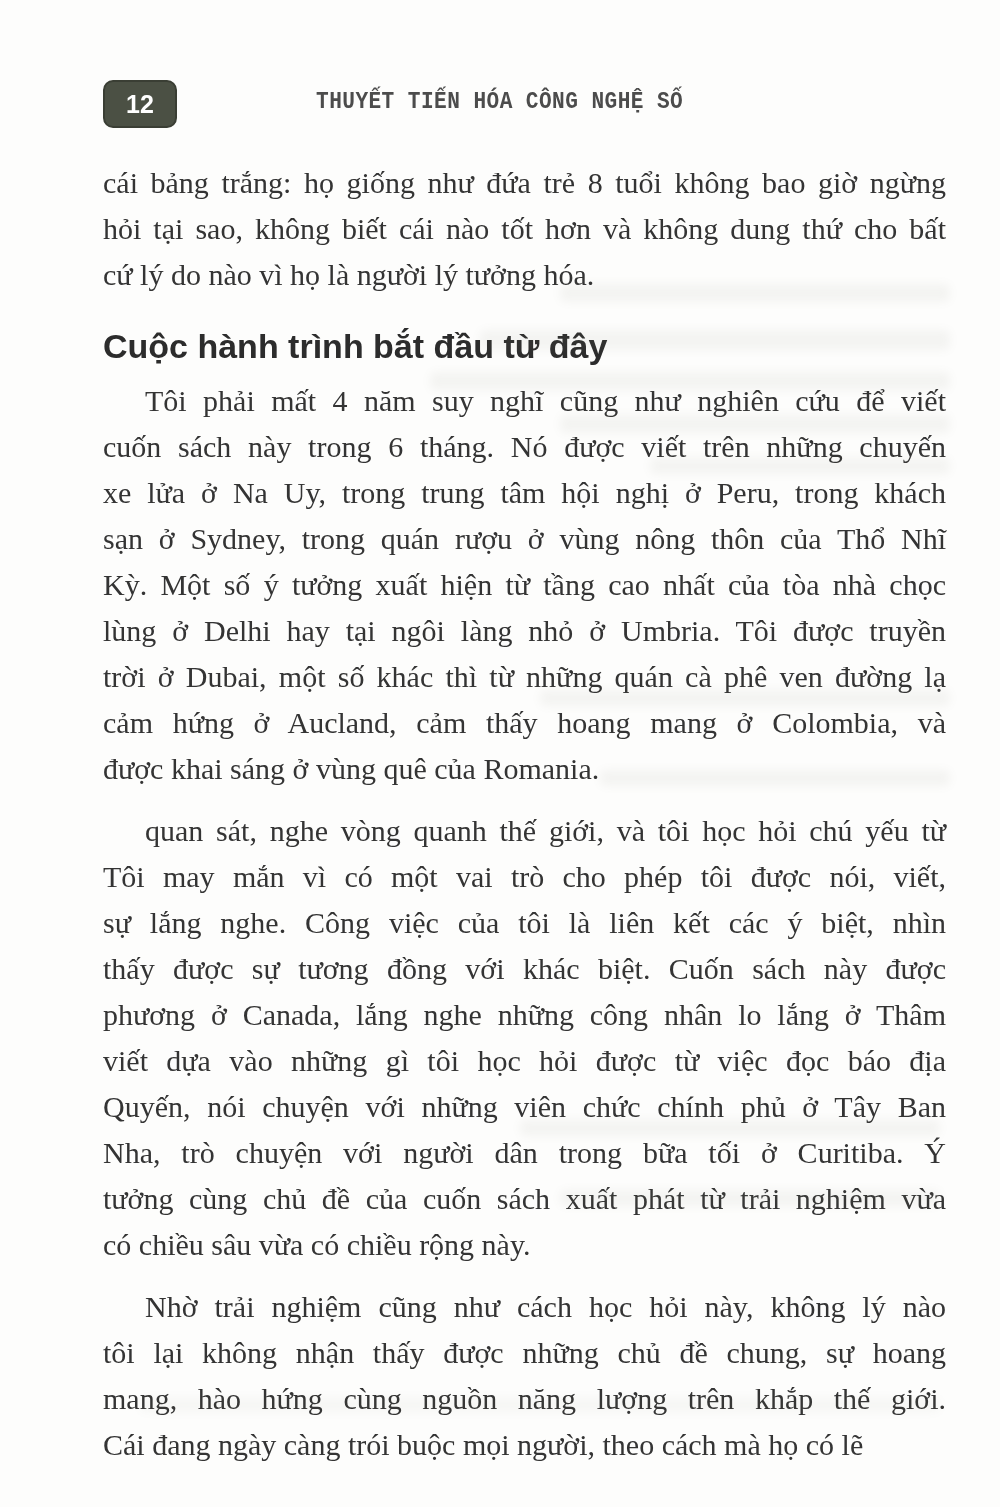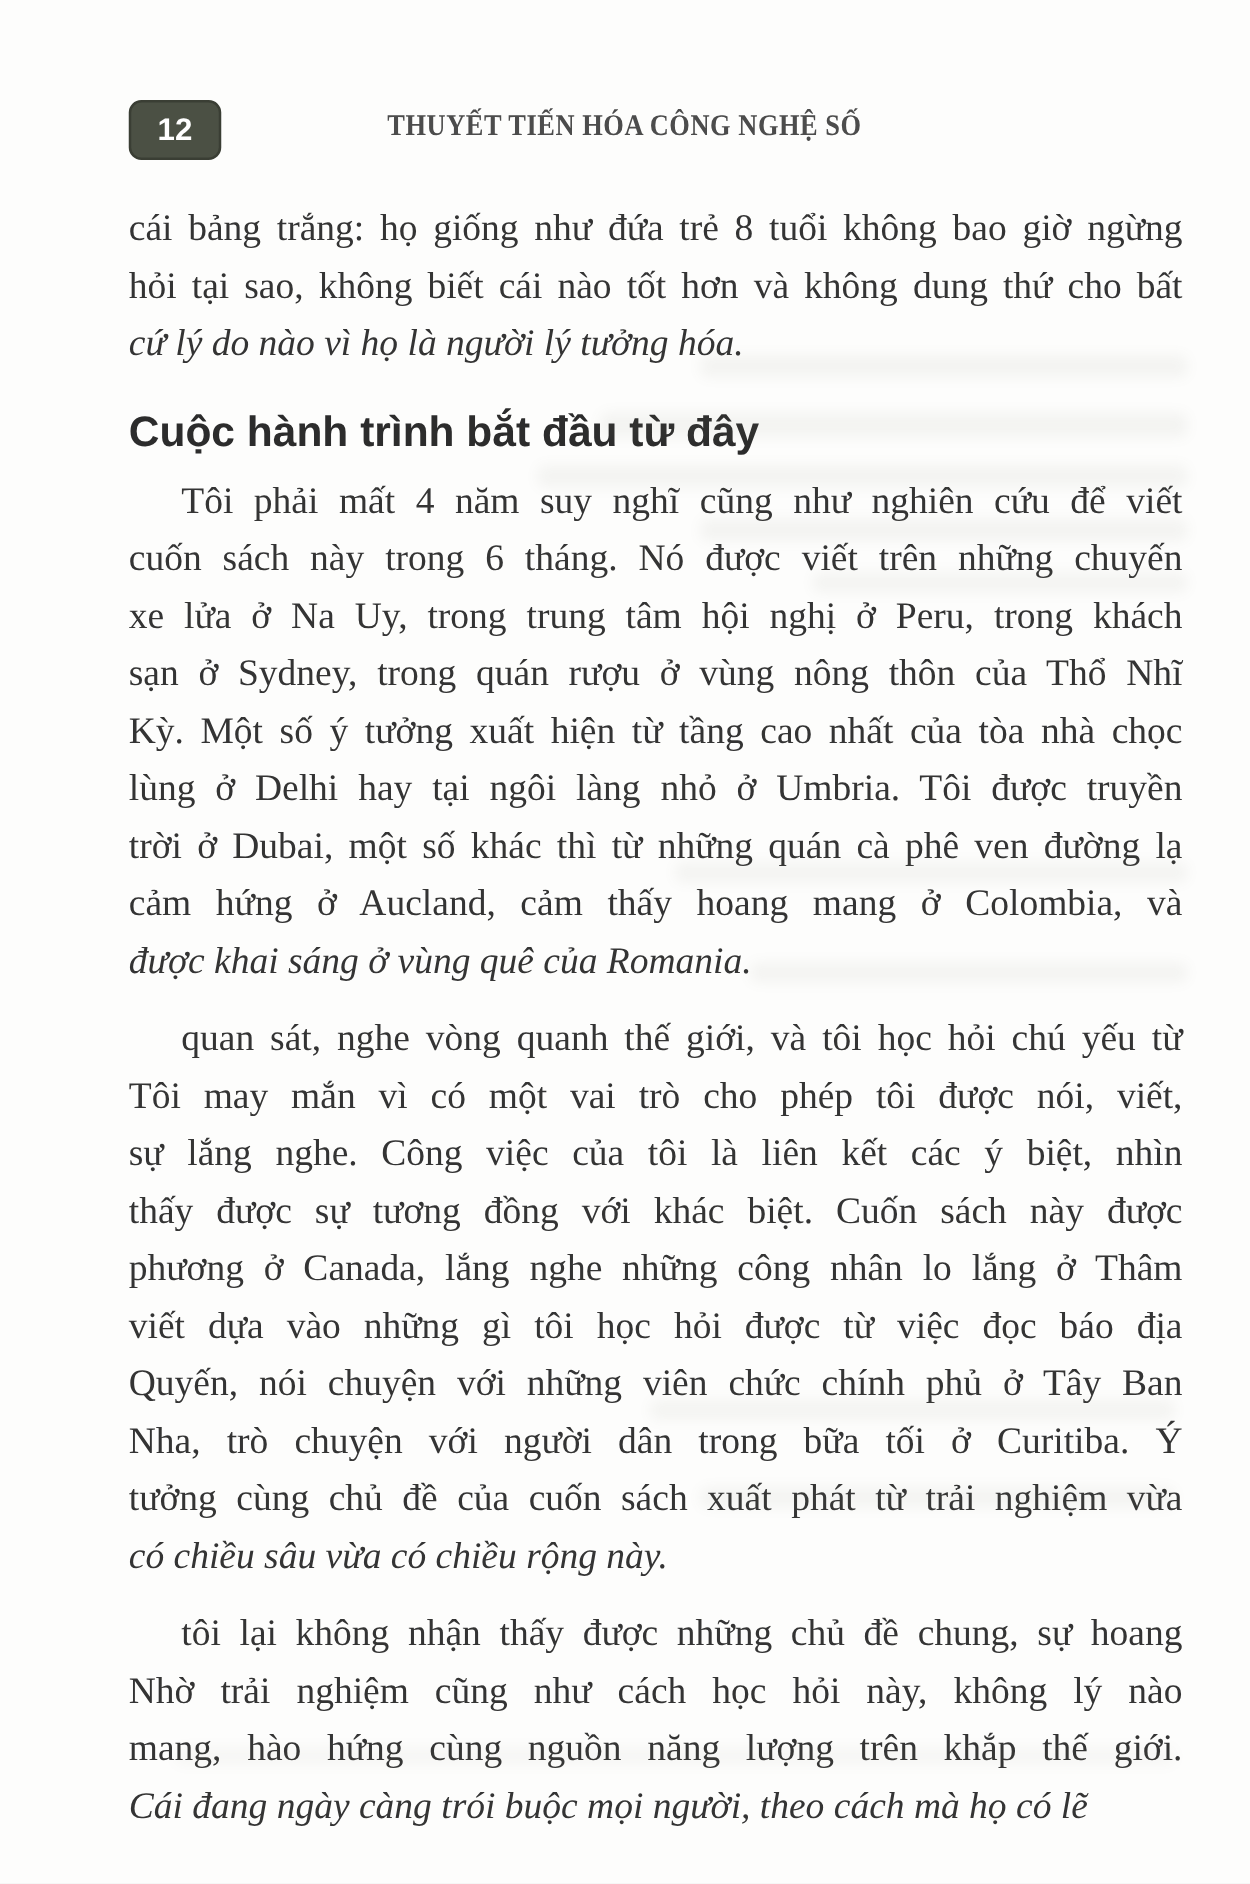--- a/index.html
+++ b/index.html
@@ -28,21 +28,21 @@
     display: flex; align-items: center; justify-content: center;
     color: #ffffff;
     font-family: "Liberation Sans", sans-serif;
     font-weight: bold;
     font-size: 25px;
   }
   .header-title {
     position: absolute;
     left: 0; right: 0; top: 88px;
     text-align: center;
-    font-family: Liberation Serif, serif;
+    font-family: Liberation Mono, monospace;
     font-weight: bold;
     font-size: 24px;
     color: #4c4c4c;
     letter-spacing: 0.5px;
   }
   .header-title span {
     display: inline-block;
     transform: scaleX(0.88);
     transform-origin: center;
   }
@@ -51,21 +51,21 @@
   .content {
     position: absolute;
     left: 103px; top: 160px;
     width: 843px;
     font-size: 30px;
     line-height: 46px;
     color: #343434;
   }
   .paragraph { margin: 0 0 16px 0; }
   .line { text-align: justify; text-align-last: justify; }
-  .line.last { text-align-last: left; font-style: italic; }
+  .line.last { text-align-last: left; }
   .paragraph.indent .line:first-child { text-indent: 42px; }
   .section-heading {
     margin: 28px 0 12px 0;
     font-family: "Liberation Sans", sans-serif;
     font-weight: bold;
     font-size: 34px;
     color: #2c2c2c;
     line-height: 40px;
   }
 
@@ -127,22 +127,22 @@
         <div class="line">sự lắng nghe. Công việc của tôi là liên kết các ý biệt, nhìn</div>
         <div class="line">thấy được sự tương đồng với khác biệt. Cuốn sách này được</div>
         <div class="line">phương ở Canada, lắng nghe những công nhân lo lắng ở Thâm</div>
         <div class="line">viết dựa vào những gì tôi học hỏi được từ việc đọc báo địa</div>
         <div class="line">Quyến, nói chuyện với những viên chức chính phủ ở Tây Ban</div>
         <div class="line">Nha, trò chuyện với người dân trong bữa tối ở Curitiba. Ý</div>
         <div class="line">tưởng cùng chủ đề của cuốn sách xuất phát từ trải nghiệm vừa</div>
         <div class="line last">có chiều sâu vừa có chiều rộng này.</div>
       </div>
       <div class="paragraph indent">
+        <div class="line">Nhờ trải nghiệm cũng như cách học hỏi này, không lý nào</div>
         <div class="line">tôi lại không nhận thấy được những chủ đề chung, sự hoang</div>
-        <div class="line">Nhờ trải nghiệm cũng như cách học hỏi này, không lý nào</div>
         <div class="line">mang, hào hứng cùng nguồn năng lượng trên khắp thế giới.</div>
         <div class="line last">Cái đang ngày càng trói buộc mọi người, theo cách mà họ có lẽ</div>
       </div>
     </div>
 
   <div class="ghost g1"></div>
   <div class="ghost g2"></div>
   <div class="ghost g3"></div>
   <div class="ghost g4"></div>
   <div class="ghost g5"></div>

